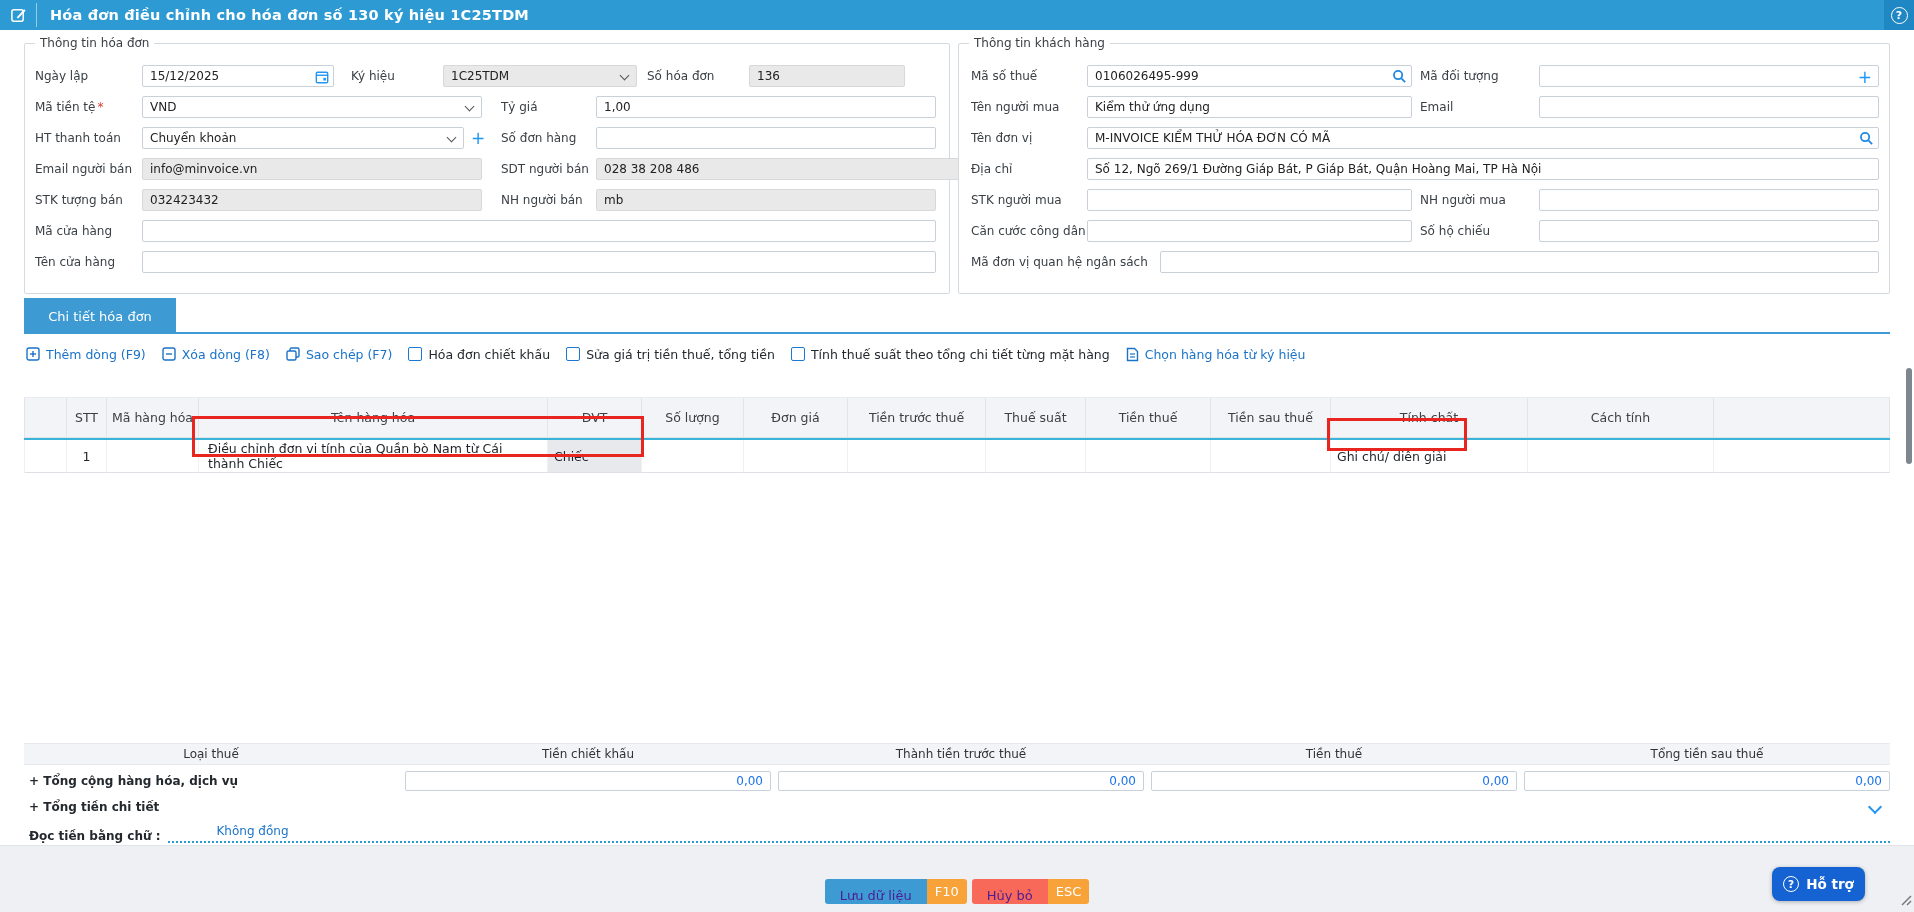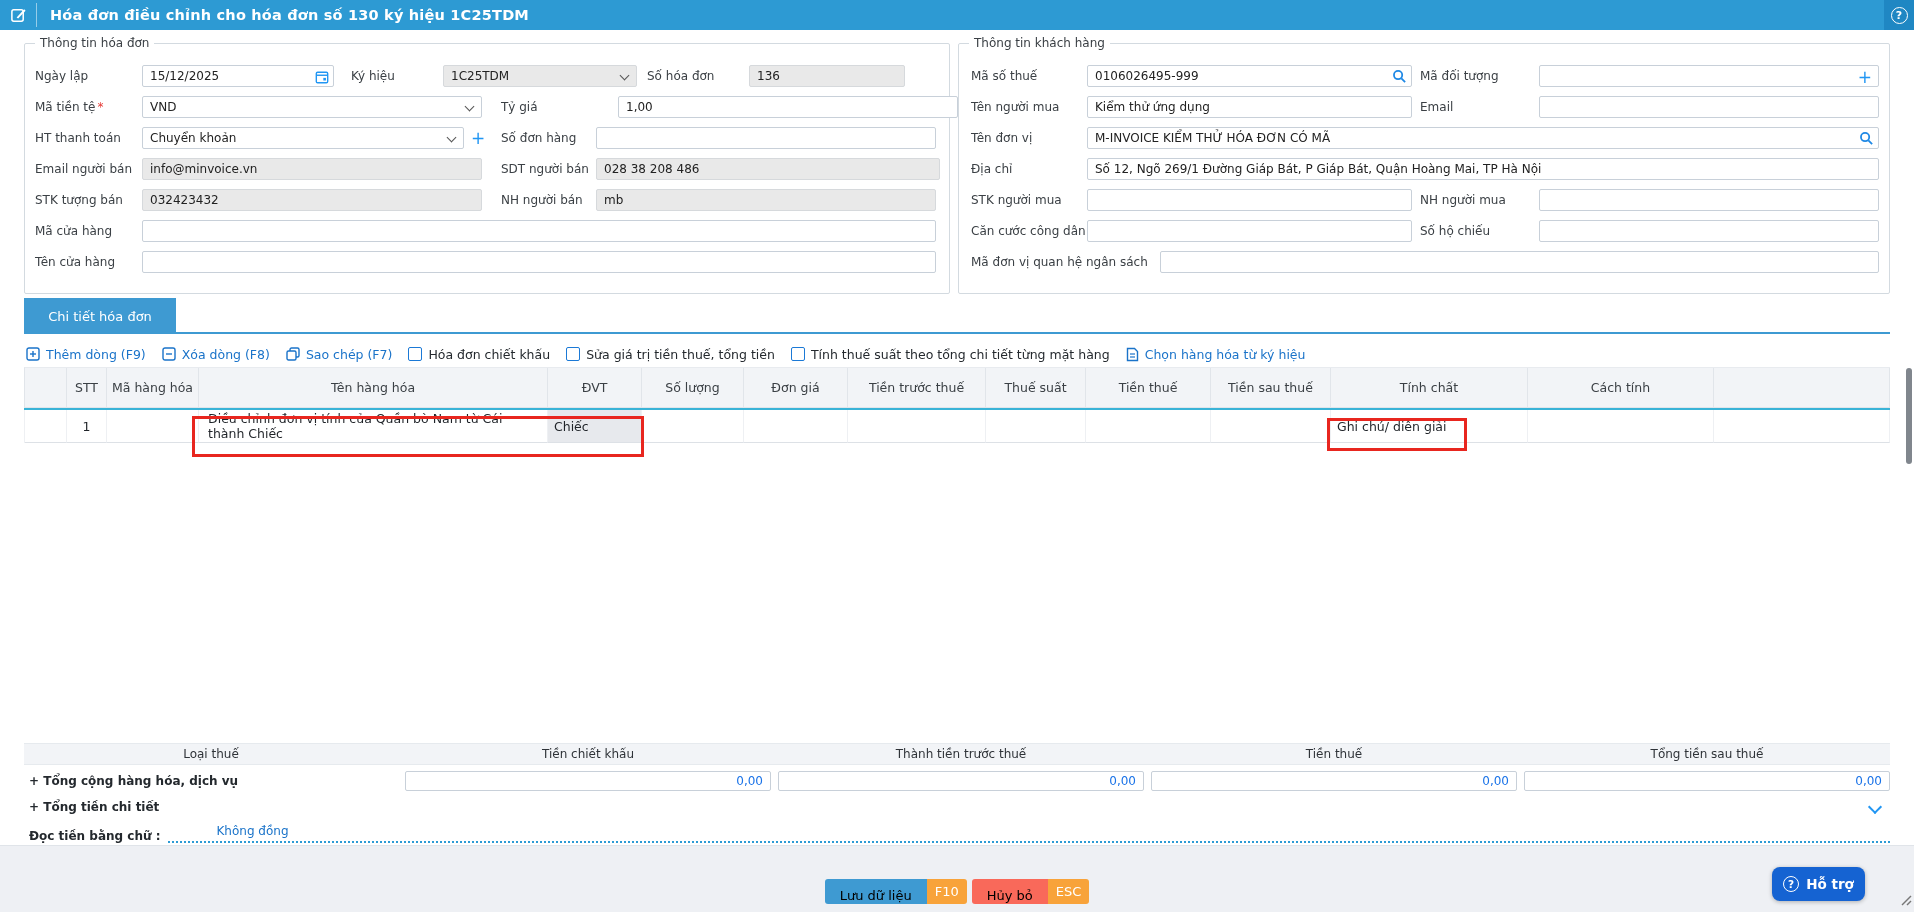--- a/index.html
+++ b/index.html
@@ -36,21 +36,21 @@
   .tab { position:absolute; left:24px; top:298px; width:152px; height:36px; background:#3e9ad2;
          color:#fff; font-size:13px; display:flex; align-items:center; justify-content:center; cursor:pointer; }
   .tabline { position:absolute; left:24px; right:24px; top:332px; height:2px; background:#3e9ad2; }
   
   .toolbar { position:absolute; left:26px; top:344px; right:24px; height:20px;
              display:flex; align-items:center; gap:16px; font-size:12.5px; }
   .tbtn { display:flex; align-items:center; gap:6px; color:#1a73c9; cursor:pointer; white-space:nowrap; }
   .chkwrap { display:flex; align-items:center; gap:6px; cursor:pointer; color:#24292e; white-space:nowrap; }
   .chk { width:14px; height:14px; border:1.5px solid #1b79d6; border-radius:2px; background:#fff; }
   
-  .tbl { position:absolute; left:24px; top:367px; right:24px; }
+  .tbl { position:absolute; left:24px; top:397px; right:24px; }
   .thead { display:flex; border-left:1px solid #e1e5ea; border-top:1px solid #e8ebef; }
   .th { height:40px; background:#f2f4f7; border-right:1px solid #e1e5ea; border-bottom:1px solid #e1e5ea;
         display:flex; align-items:center; justify-content:center; font-size:12.5px; color:#3b4045; }
   .tealline { height:2px; background:#39b3d7; }
   .trow { display:flex; border-left:1px solid #eef0f3; }
   .td { height:33px; border-right:1px solid #eef0f3; border-bottom:1px solid #dde1e6;
         display:flex; align-items:center; font-size:12.5px; color:#1f2328; padding:0 6px; background:#fff; }
   .c0{width:42px}.c1{width:40px;justify-content:center}.c2{width:92px}.c3{width:349px}
   .c4{width:94px}.c5{width:102px}.c6{width:104px}.c7{width:138px}.c8{width:100px}
   .c9{width:125px}.c10{width:120px}.c11{width:197px}.c12{width:186px}.c13{flex:1}
@@ -71,21 +71,21 @@
   .chevdown { position:absolute; right:10px; top:2px; width:10px; height:10px;
               border-right:2px solid #2196f3; border-bottom:2px solid #2196f3; transform:rotate(45deg); cursor:pointer; }
   .read-row { display:flex; align-items:flex-end; margin-top:6px; }
   .read-lbl { font-size:12px; font-weight:700; color:#24292e; padding-left:5px; white-space:nowrap; }
   .read-val { flex:1; margin-left:8px; border-bottom:2px dotted #2d9bd5; padding:0 0 3px 48px;
               font-size:12px; color:#1a73c9; }
   
   .footer { position:absolute; left:0; right:0; bottom:0; height:67px; background:#eef0f4; border-top:1px solid #e0e4e9; }
   .btns { position:absolute; left:0; right:0; top:33px; display:flex; justify-content:center; gap:5px; }
   .cbtn { display:flex; height:25px; border-radius:3px; overflow:hidden; cursor:pointer; }
-  .cbtn .main { color:#000000; font-size:13px; display:flex; align-items:center; padding:16px 15px; }
+  .cbtn .main { color:#4c1d95; font-size:13px; display:flex; align-items:center; padding:16px 15px; }
   .cbtn .key  { background:#f8a33a; color:#fff; font-size:13px; display:flex; align-items:center; padding:0 8px; }
   .save .main { background:#3e9ad2; }
   .cancel .main { background:#f9695a; }
   .fab { position:absolute; left:1772px; top:867px; width:93px; height:34px; background:#1563d2;
          border-radius:8px; color:#fff; display:flex; align-items:center; justify-content:center; gap:7px;
          font-size:13.5px; font-weight:700; cursor:pointer; box-shadow:0 1px 4px rgba(0,0,0,.28); }
   .fab .qcircle { border-width:1.6px; width:16px; height:16px; font-size:10.5px; }
   
   .anno { position:absolute; border:3px solid #e8261f; pointer-events:none; background:transparent; }
   .sbthumb { position:absolute; right:2px; top:368px; width:6px; height:96px; background:#80868d; border-radius:3px; }
@@ -136,41 +136,41 @@
       </div>
     </div>
 
     <div class="frow">
       <span class="lbl" style="left:2px"><span>Mã tiền tệ</span><span class="req">*</span></span>
       <div class="fld" style="left:109px; width:340px;">
         <span>VND</span>
         <span class="chev"></span>
       </div>
       <span class="lbl" style="left:468px">Tỷ giá</span>
-      <input class="fld" style="left: 585px; width: 340px;" value="1,00">
+      <input class="fld" style="left: 563px; width: 340px;" value="1,00">
     </div>
 
     <div class="frow">
       <span class="lbl" style="left:2px">HT thanh toán</span>
       <div class="fld" style="left:109px; width:322px;text-align:center;">
         <span>Chuyển khoản</span>
         <span class="chev"></span>
       </div>
       <span class="plus" style="left:438px">+</span>
       <span class="lbl" style="left:468px">Số đơn hàng</span>
       <input class="fld" style="left: 563px; width: 340px;" value="">
     </div>
 
     <div class="frow">
       <span class="lbl" style="left:2px">Email người bán</span>
       <div class="fld dis" style="left:109px; width:340px;">
           <span>info@minvoice.vn</span>
         </div>
       <span class="lbl" style="left:468px">SDT người bán</span>
-      <div class="fld dis" style="left:563px; width:344px;">
+      <div class="fld dis" style="left:563px; width:384px;">
           <span>028 38 208 486</span>
         </div>
     </div>
 
     <div class="frow">
       <span class="lbl" style="left:2px">STK tượng bán</span>
       <div class="fld dis" style="left:109px; width:340px;">
           <span>032423432</span>
         </div>
       <span class="lbl" style="left:468px">NH người bán</span>

